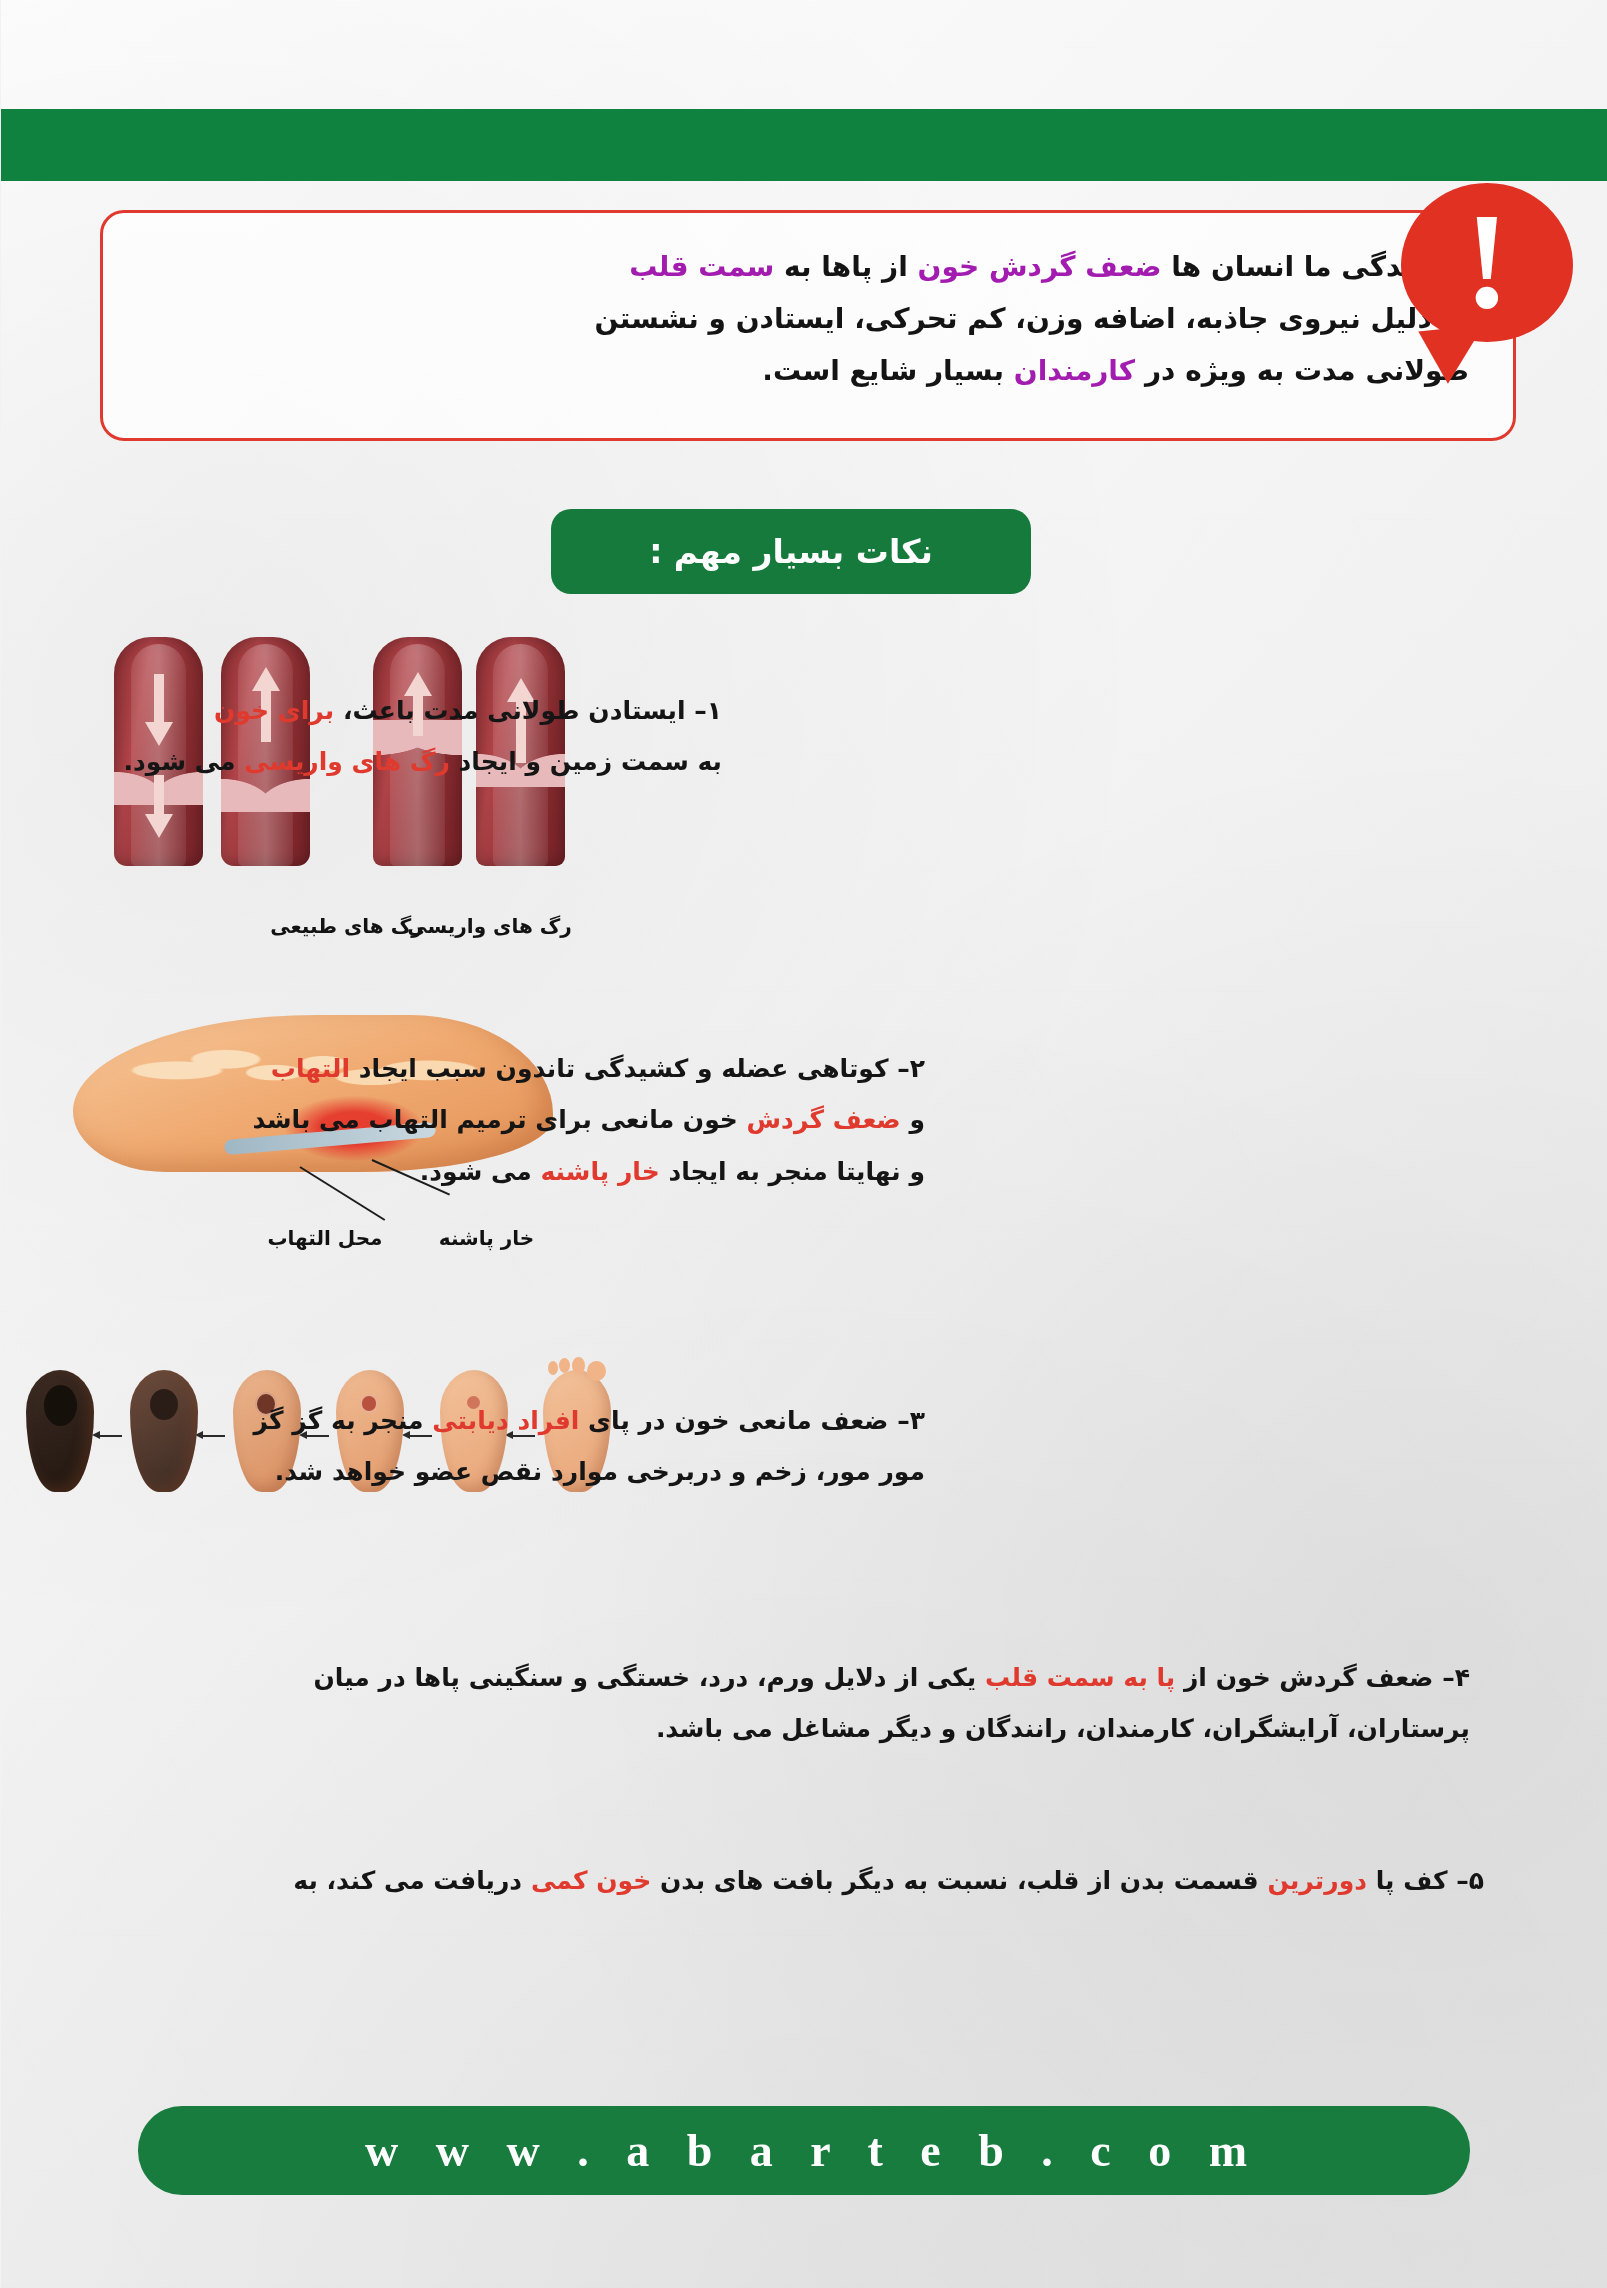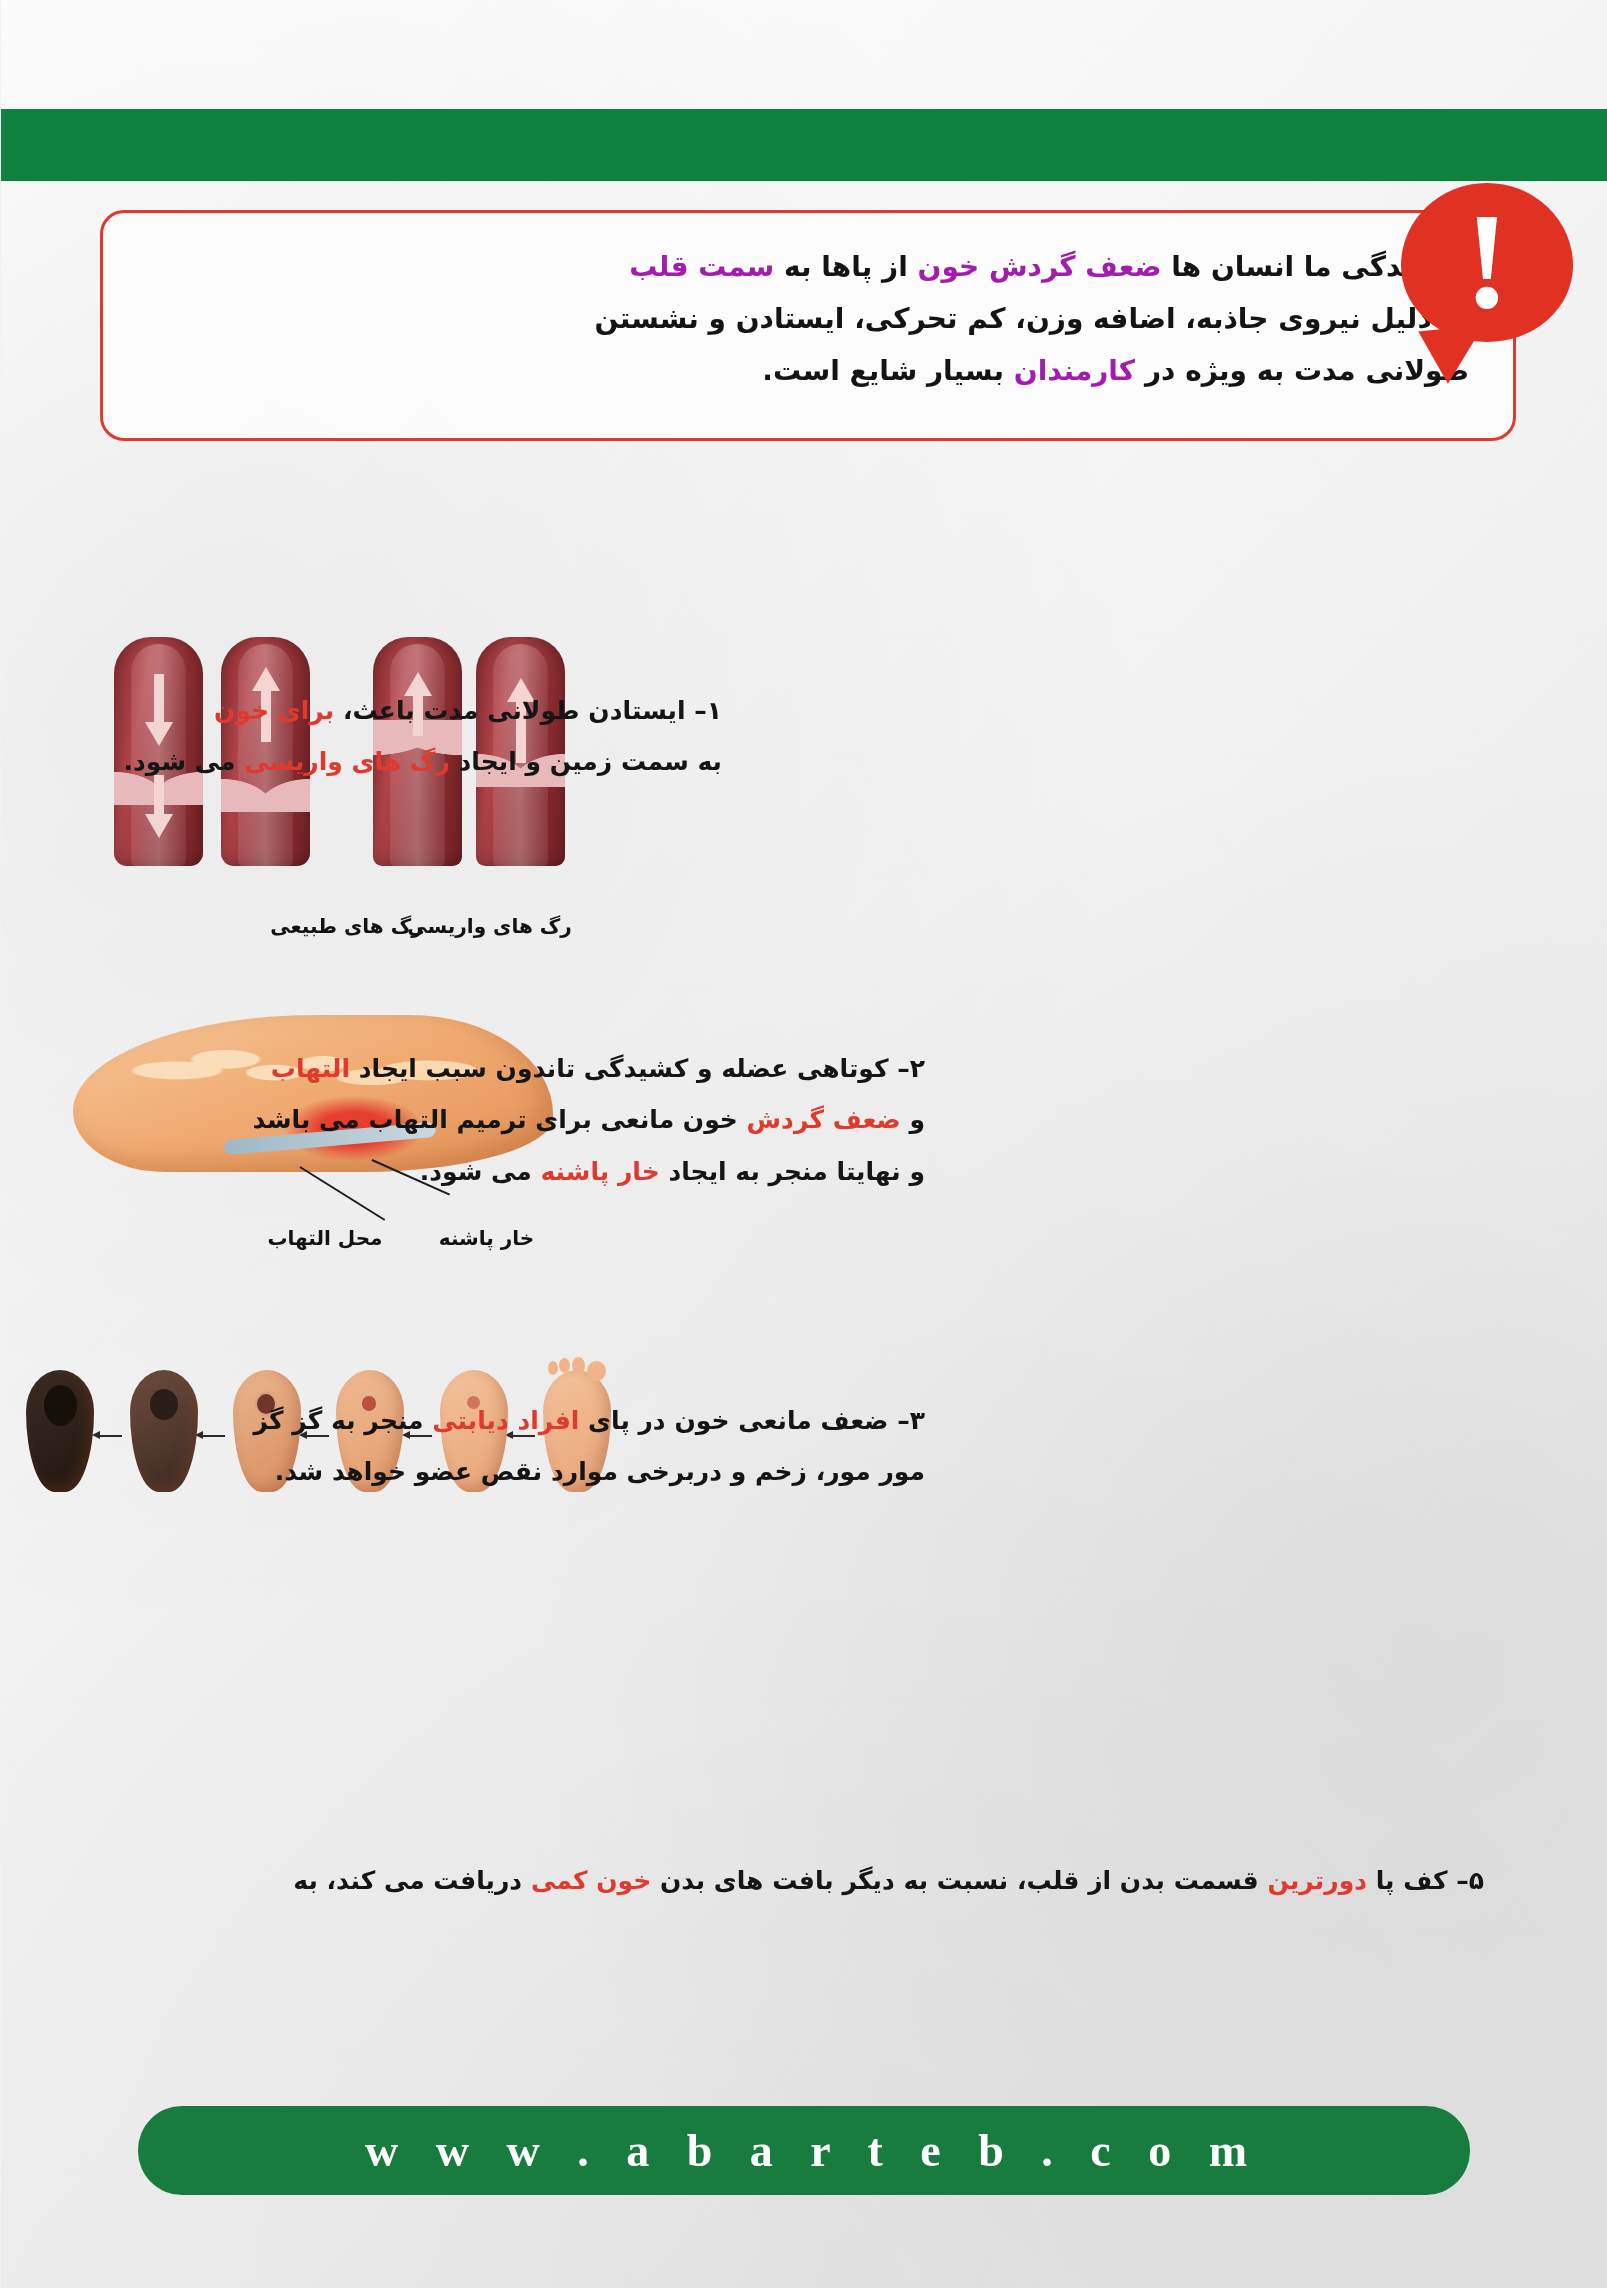--- a/index.html
+++ b/index.html
@@ -307,20 +307,23 @@
       <span>در زندگی ما انسان ها </span><span class="red">ضعف گردش خون</span><span> از پاها به </span><span class="red">سمت قلب</span><br>
       <span>به دلیل نیروی جاذبه، اضافه وزن، کم تحرکی، ایستادن و نشستن</span><br>
       <span>طولانی مدت به ویژه در </span><span class="red">کارمندان</span><span> بسیار شایع است.</span>
     </div>
   </div>
 
   <div class="bubble">
     <div class="bubble-mark">!</div>
   </div>
 
+  <div class="pill">
+    <span>نکات بسیار مهم :</span>
+  </div>
 
   <div class="fig-veins">
 
     <div class="vein" style="right:0;">
       <div class="lumen"></div>
       <div class="valve open"></div>
       <div class="arrow-stem" style="top:61px;height:65px;"></div>
       <div class="arrow-up" style="top:41px;"></div>
     </div>
 
@@ -404,20 +407,24 @@
     <div class="sole" style="right:517px; background:linear-gradient(150deg,#3c2b23,#20160f);">
       <div class="sole-dot" style="right:16.6px; top:14.8px; width:33px;height:41px;background:#16100b;"></div>
     </div>
   </div>
 
   <div class="para p3">
     <span>۳–</span><span> ضعف مانعی خون در پای </span><span class="red">افراد دیابتی</span><span> منجر به گز گز</span><br>
     <span>مور مور، زخم و دربرخی موارد نقص عضو خواهد شد.</span>
   </div>
 
+  <div class="para p4">
+    <span>۴–</span><span> ضعف گردش خون از </span><span class="red">پا به سمت قلب</span><span> یکی از دلایل ورم، درد، خستگی و سنگینی پاها در میان</span><br>
+    <span>پرستاران، آرایشگران، کارمندان، رانندگان و دیگر مشاغل می باشد.</span>
+  </div>
 
   <div class="para p5">
     <span>۵–</span><span> کف پا </span><span class="red">دورترین</span><span> قسمت بدن از قلب، نسبت به دیگر بافت های بدن </span><span class="red">خون کمی</span><span> دریافت می کند، به</span><br>
   </div>
 
   <div class="footer">
     <span class="footer-text">w w w . a b a r t e b . c o m</span>
   </div>
 
 </div>

